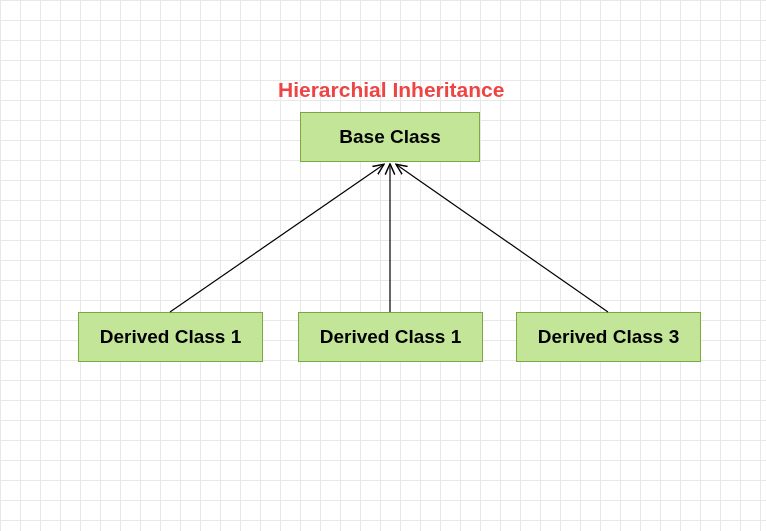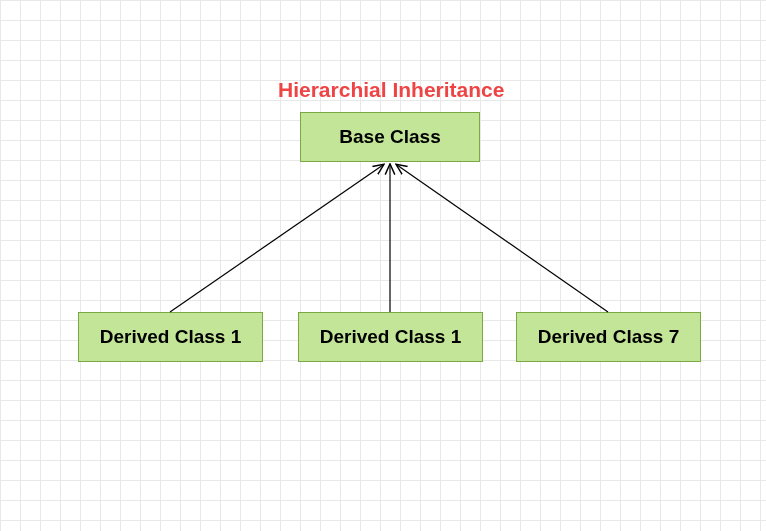--- a/index.html
+++ b/index.html
@@ -58,21 +58,21 @@
 
 <div class="box" style="left:78px; top:312px; width:185px; height:50px;">
   <span>Derived Class 1</span>
 </div>
 
 <div class="box" style="left:298px; top:312px; width:185px; height:50px;">
   <span>Derived Class 1</span>
 </div>
 
 <div class="box" style="left:516px; top:312px; width:185px; height:50px;">
-  <span>Derived Class 7</span>
+  <span>Derived Class 3</span>
 </div>
 
 <svg class="arrows" width="766" height="531">
   <defs>
     <marker id="arrowhead" markerWidth="10" markerHeight="10" refX="8" refY="5" orient="auto">
       <path d="M 0 1 L 9 5 L 0 9" fill="none" stroke="#000" stroke-width="1.2"></path>
     </marker>
   </defs>
   <line x1="170" y1="312" x2="383" y2="165" stroke="#000" stroke-width="1.2" marker-end="url(#arrowhead)"></line>
   <line x1="390" y1="312" x2="390" y2="165" stroke="#000" stroke-width="1.2" marker-end="url(#arrowhead)"></line>

